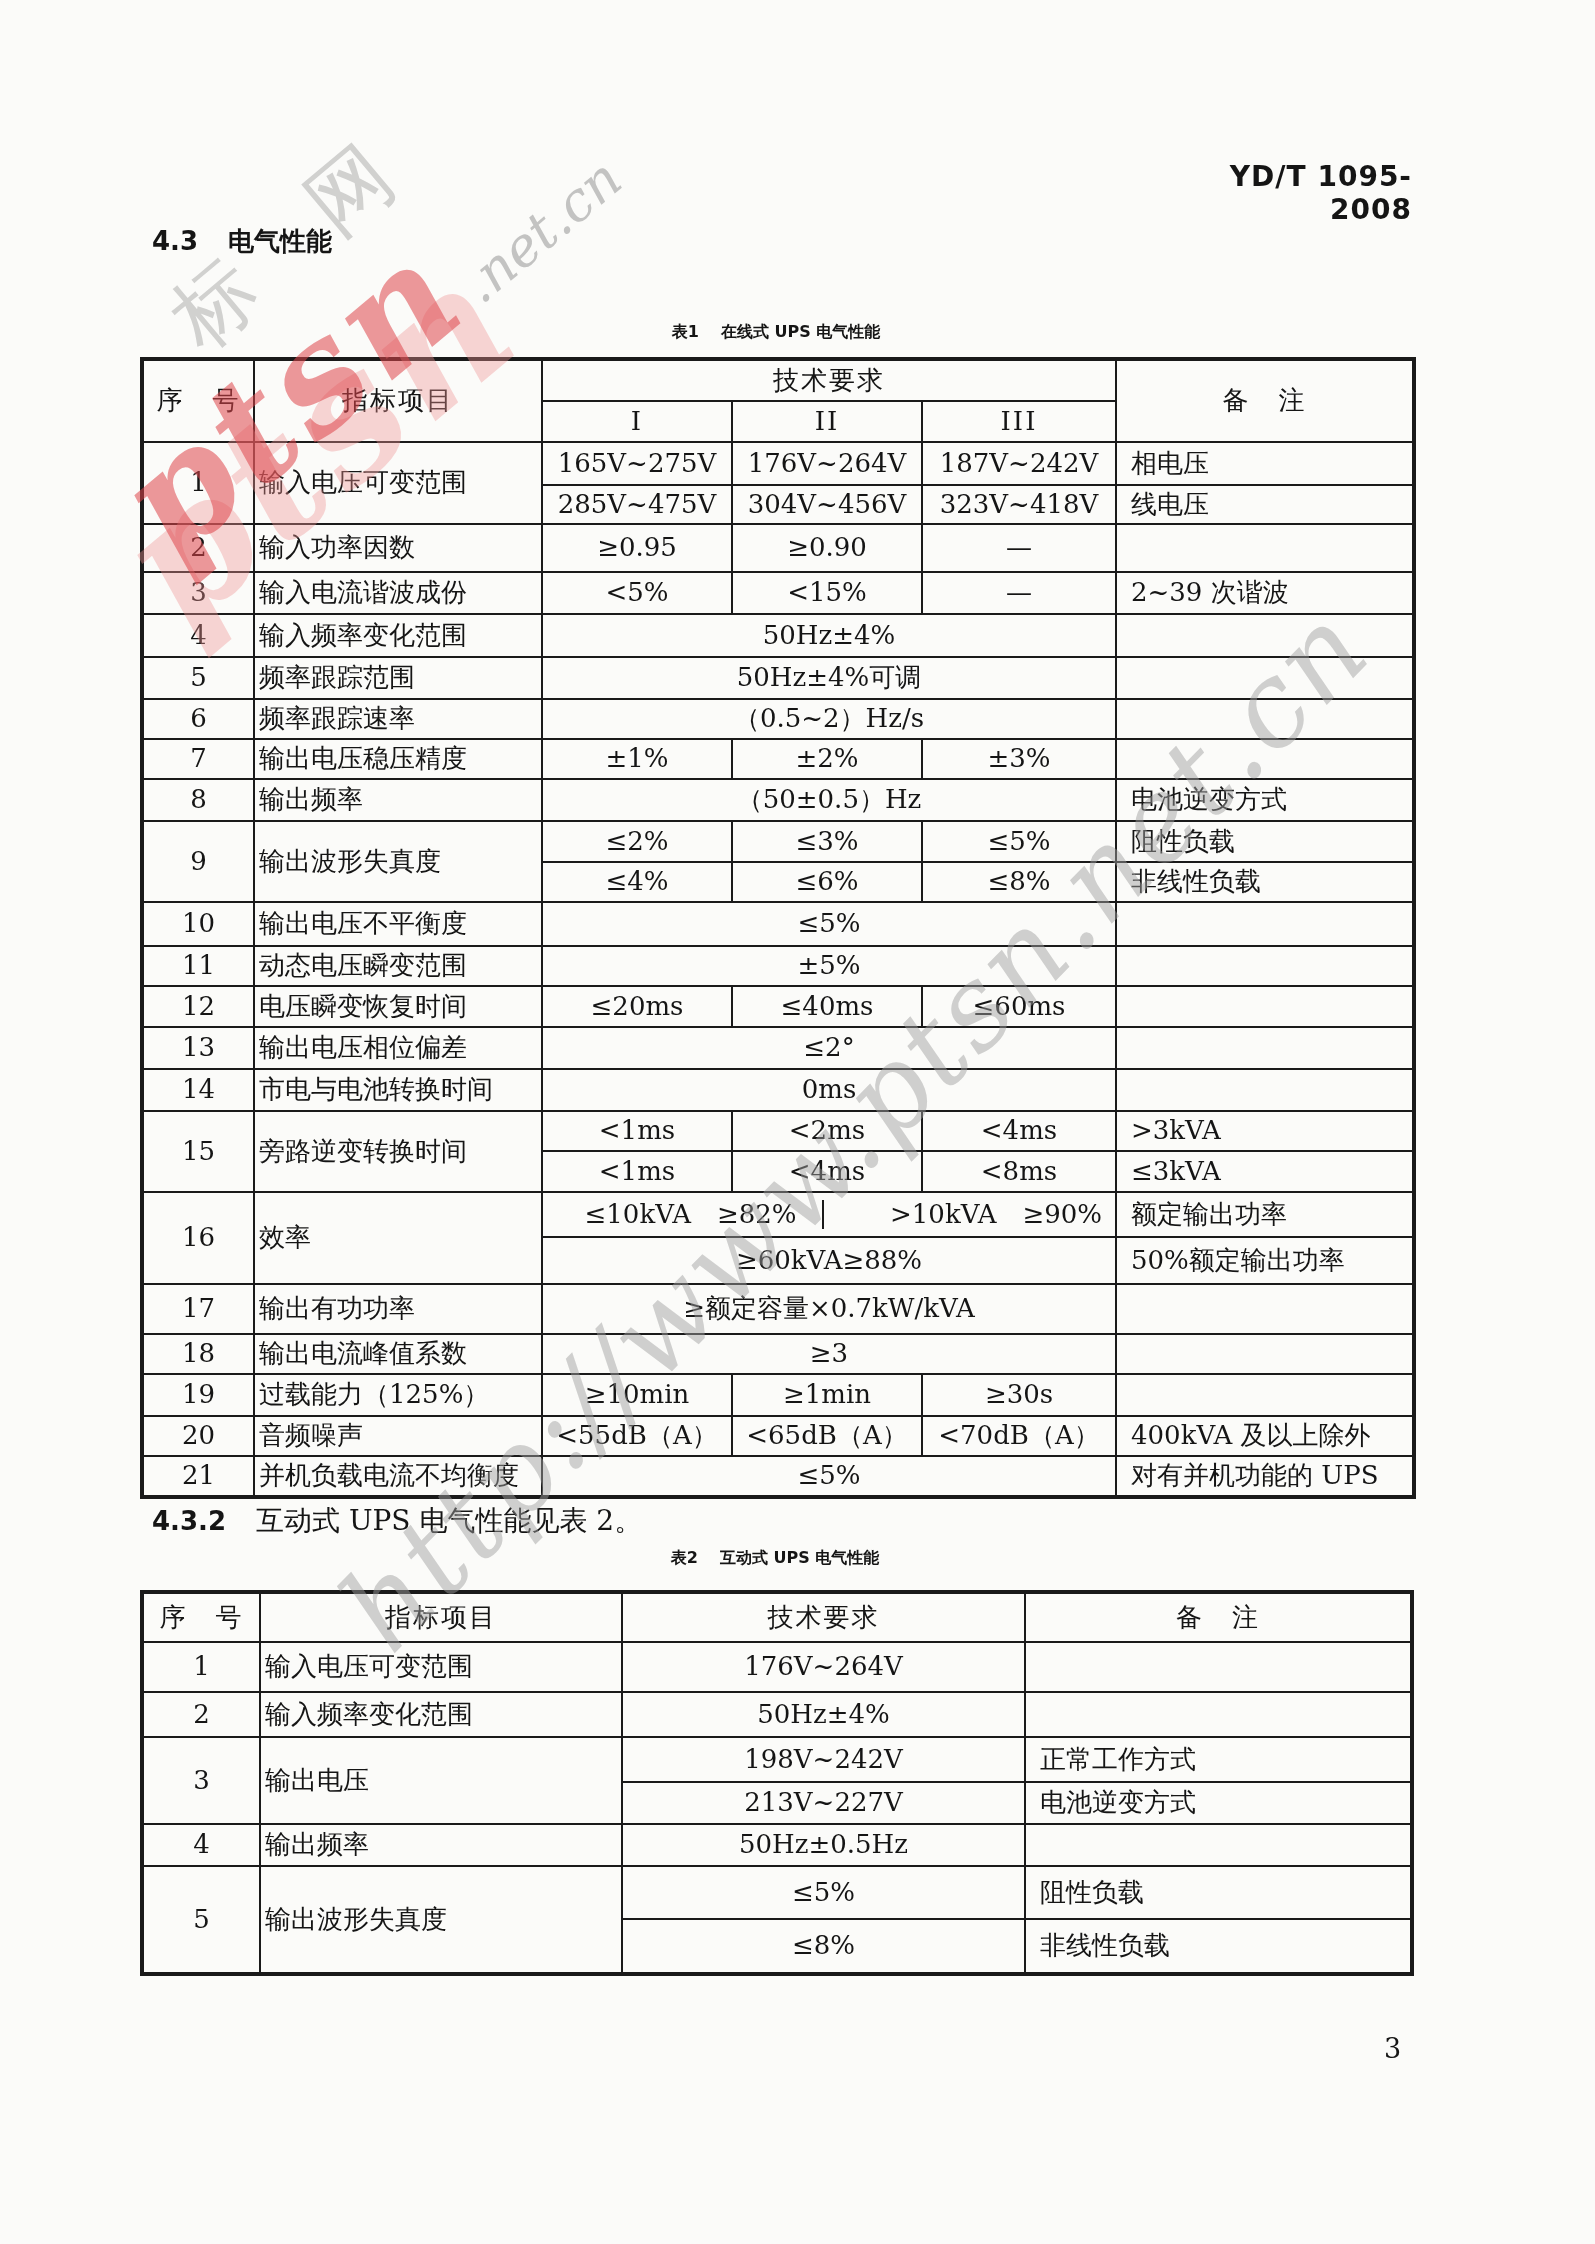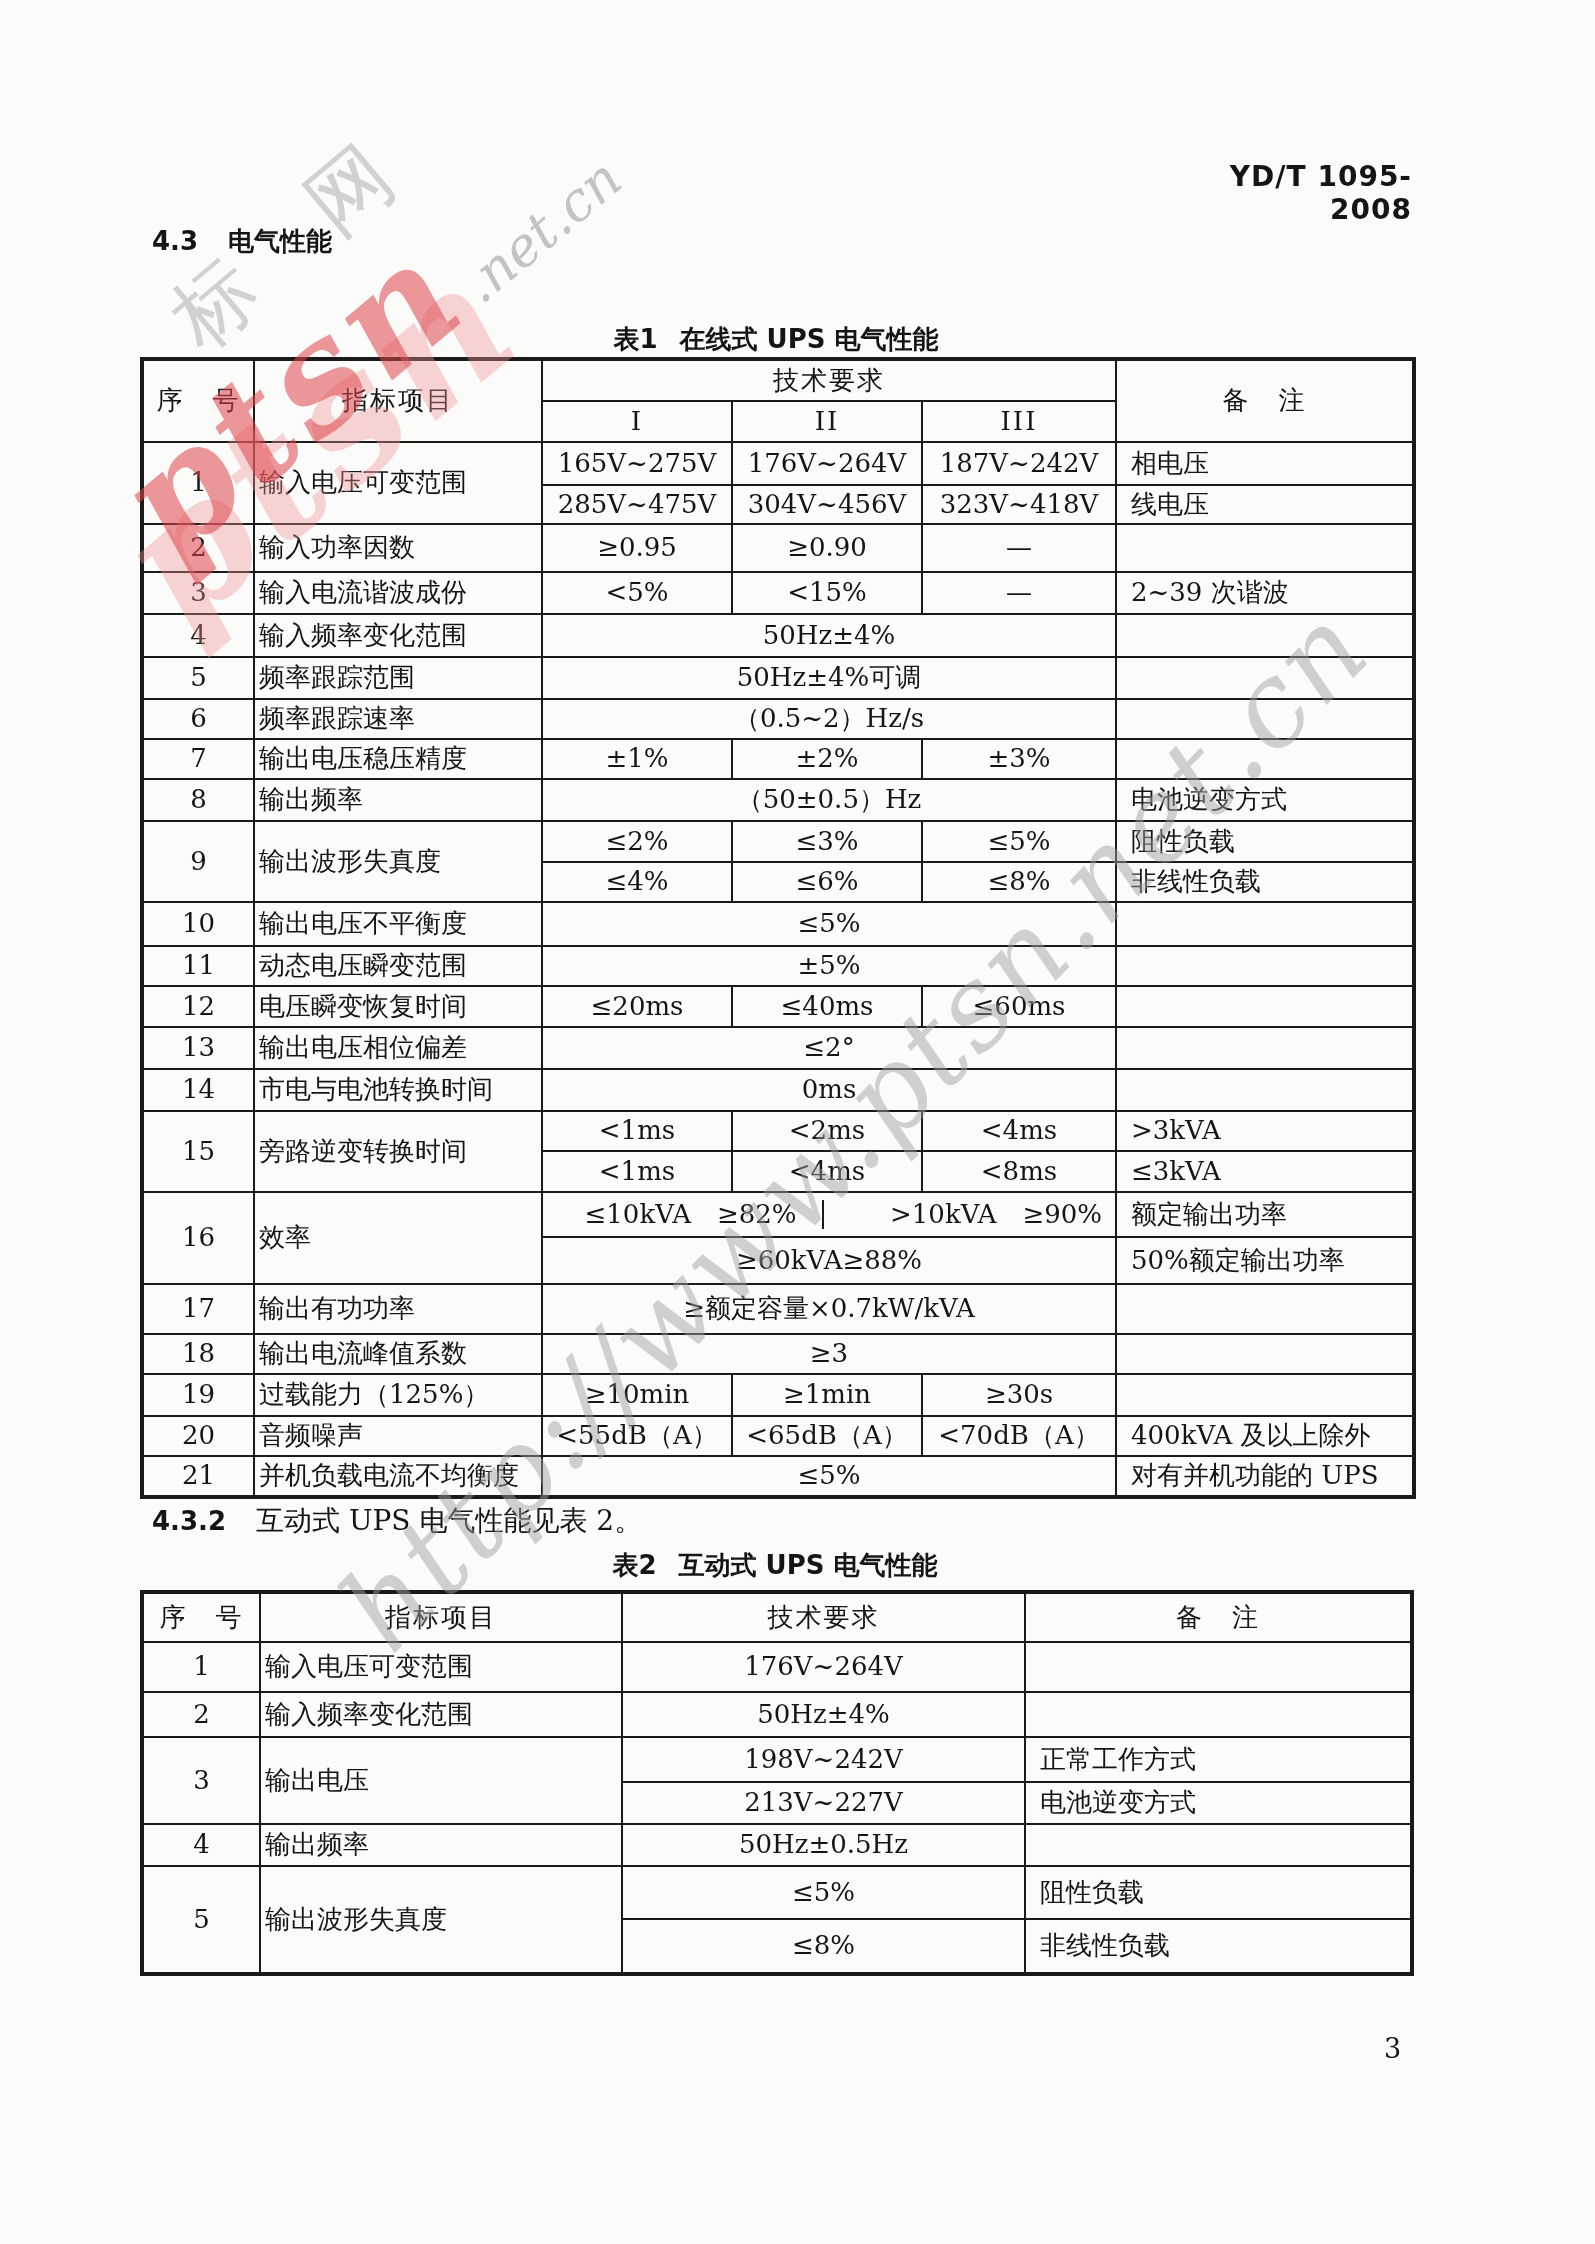--- a/index.html
+++ b/index.html
@@ -21,21 +21,21 @@
   }
   .sec-head .sec-text{font-size:28px;}
   #h43{top:224px;}
   #h43 .sec-text{font-family:"DejaVu Sans","Liberation Sans",sans-serif;font-weight:bold;font-size:26px;text-align:right;}
   #h431{top:276px;}
   #h432{top:1502px;}
   
   .tbl-title{
     position:absolute;text-align:center;
     font-family:"DejaVu Sans","Liberation Sans",sans-serif;
-    font-weight:bold;font-size:26px;
+    font-weight:bold;font-size:16px;
   }
   #t1-title{top:322px;left:140px;width:1272px;}
   #t2-title{top:1548px;left:140px;width:1270px;}
   .tbl-title .tno{margin-right:22px;}
   
   table.doc{
     position:absolute;border-collapse:collapse;table-layout:fixed;
     border:4px solid #1a1a1a;font-size:26px;
   }
   #t1{top:357px;left:140px;width:1272px;}

